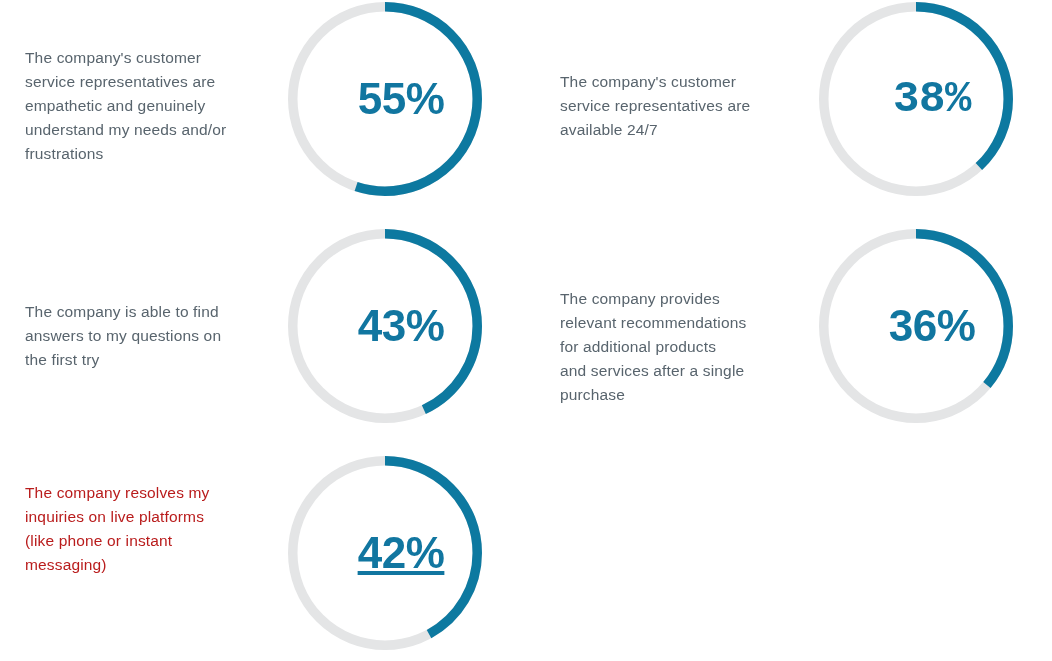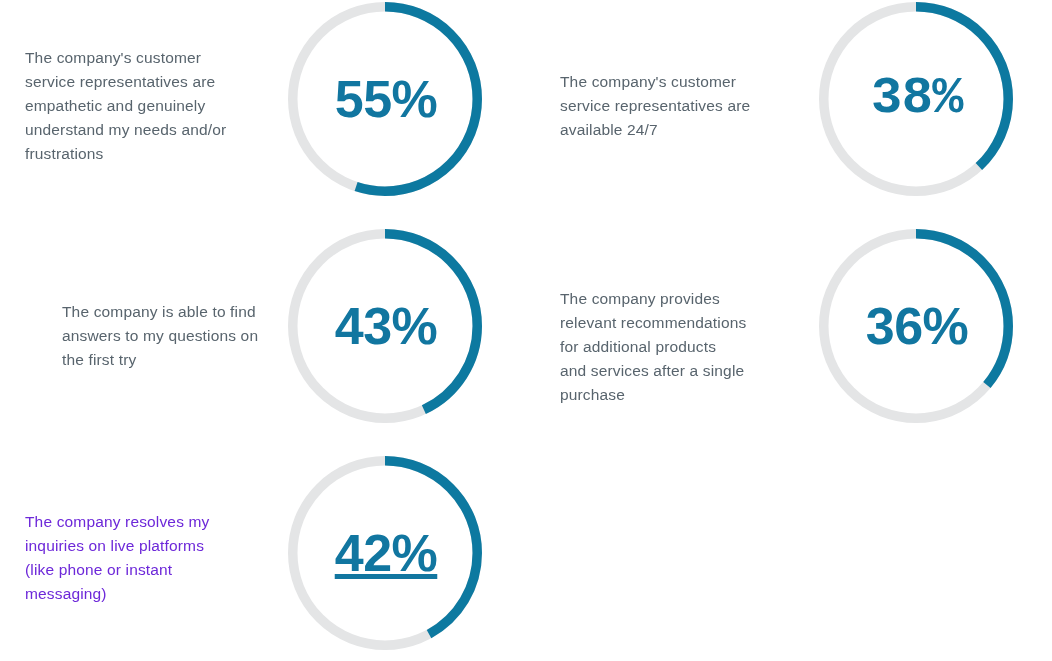--- a/index.html
+++ b/index.html
@@ -52,28 +52,28 @@
     stroke-width: 9.5;
   }
   .donut-arc {
     fill: none;
     stroke: #0d79a0;
     stroke-width: 9.5;
     stroke-linecap: butt;
   }
   .donut-value {
     position: absolute;
-    left: 0;
+    left: 15px;
     top: 0;
     width: 194px;
     height: 194px;
     display: flex;
     align-items: center;
     justify-content: center;
-    font-size: 52px;
+    font-size: 44px;
     font-weight: 700;
     color: #1176a0;
     letter-spacing: -0.01em;
     line-height: 1;
     padding-left: 2px;
     box-sizing: border-box;
   }
 </style>
 </head>
 <body>
@@ -102,21 +102,21 @@
     <div class="donut" style="left:819px; top:2px;font-family:Liberation Mono, monospace;">
       <svg viewBox="0 0 194 194" role="img" aria-label="38 percent">
         <circle class="donut-track" cx="97" cy="97" r="92.25" stroke="#e4e5e6"></circle>
         <circle class="donut-arc" cx="97" cy="97" r="92.25" transform="rotate(-90 97 97)" stroke-dasharray="220.26 359.37" stroke-dashoffset="0" stroke="#0d79a0"></circle>
       </svg>
       <div class="donut-value" style="color: rgb(17, 118, 160);">38%</div>
     </div>
   </div>
 
   <div class="stat" style="left:0px; top:0px;">
-    <div class="stat-label" style="left: 25px; top: 300px; width: 250px; color: rgb(88, 100, 109); margin-left: 37px;">The company is able to find
+    <div class="stat-label" style="left: 25px; top: 300px; width: 250px; color: rgb(88, 100, 109);">The company is able to find
 answers to my questions on
 the first try</div>
     <div class="donut" style="left:288px; top:229px;">
       <svg viewBox="0 0 194 194" role="img" aria-label="43 percent">
         <circle class="donut-track" cx="97" cy="97" r="92.25" stroke="#e4e5e6"></circle>
         <circle class="donut-arc" cx="97" cy="97" r="92.25" transform="rotate(-90 97 97)" stroke-dasharray="249.24 330.39" stroke-dashoffset="0" stroke="#0d79a0"></circle>
       </svg>
       <div class="donut-value" style="color: rgb(17, 118, 160);">43%</div>
     </div>
   </div>
@@ -130,21 +130,21 @@
     <div class="donut" style="left:819px; top:229px;text-decoration:underline;">
       <svg viewBox="0 0 194 194" role="img" aria-label="36 percent">
         <circle class="donut-track" cx="97" cy="97" r="92.25" stroke="#e4e5e6"></circle>
         <circle class="donut-arc" cx="97" cy="97" r="92.25" transform="rotate(-90 97 97)" stroke-dasharray="208.66 370.96" stroke-dashoffset="0" stroke="#0d79a0"></circle>
       </svg>
       <div class="donut-value" style="color: rgb(17, 118, 160);">36%</div>
     </div>
   </div>
 
   <div class="stat" style="left:0px; top:0px;">
-    <div class="stat-label" style="left: 25px; top: 510px; width: 250px; color: #6d28d9;">The company resolves my
+    <div class="stat-label" style="left: 25px; top: 481px; width: 250px; color: #b91c1c;">The company resolves my
 inquiries on live platforms
 (like phone or instant
 messaging)</div>
     <div class="donut" style="left:288px; top:456px;">
       <svg viewBox="0 0 194 194" role="img" aria-label="42 percent">
         <circle class="donut-track" cx="97" cy="97" r="92.25" stroke="#e4e5e6"></circle>
         <circle class="donut-arc" cx="97" cy="97" r="92.25" transform="rotate(-90 97 97)" stroke-dasharray="243.44 336.18" stroke-dashoffset="0" stroke="#0d79a0"></circle>
       </svg>
       <div class="donut-value" style="color: rgb(17, 118, 160); text-decoration: underline;">42%</div>
     </div>

